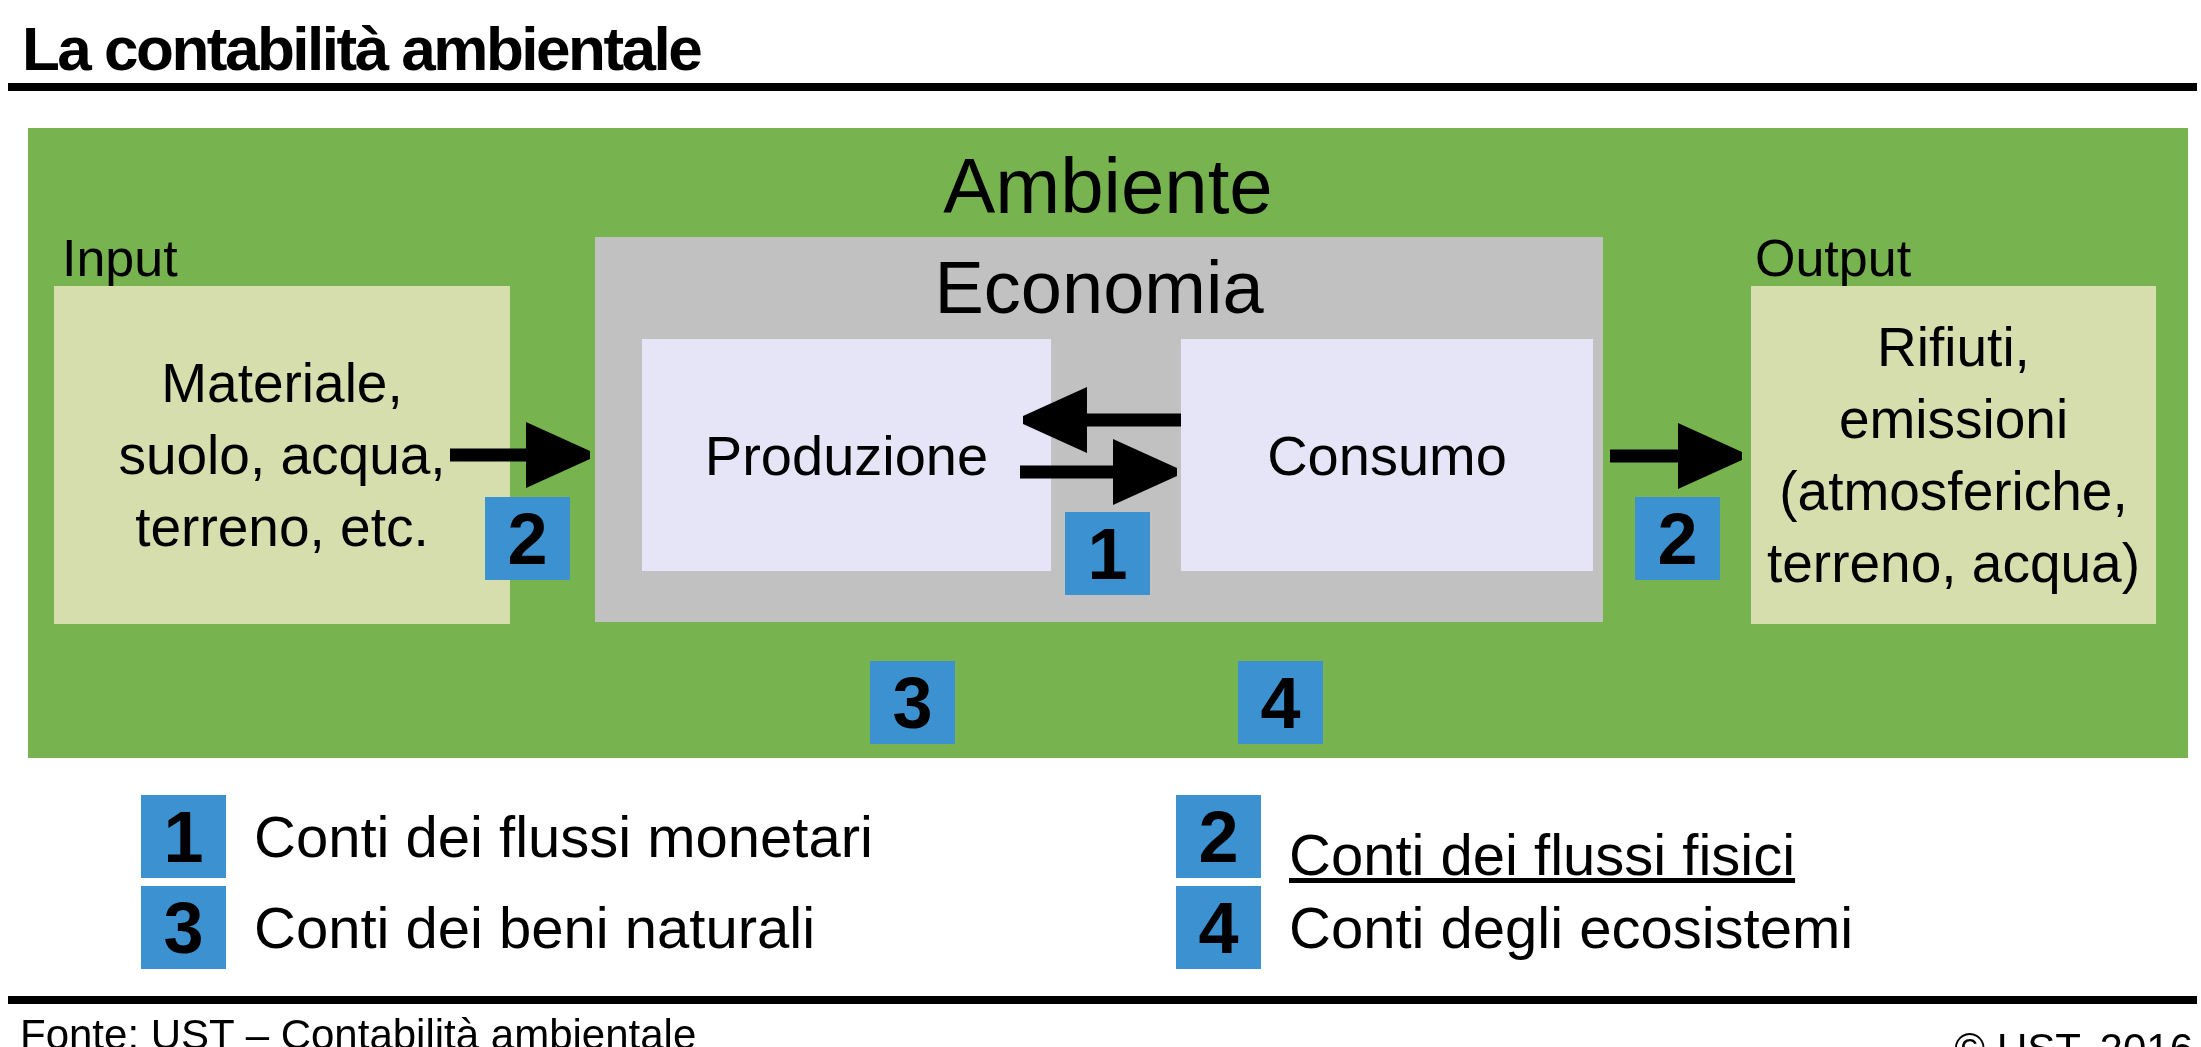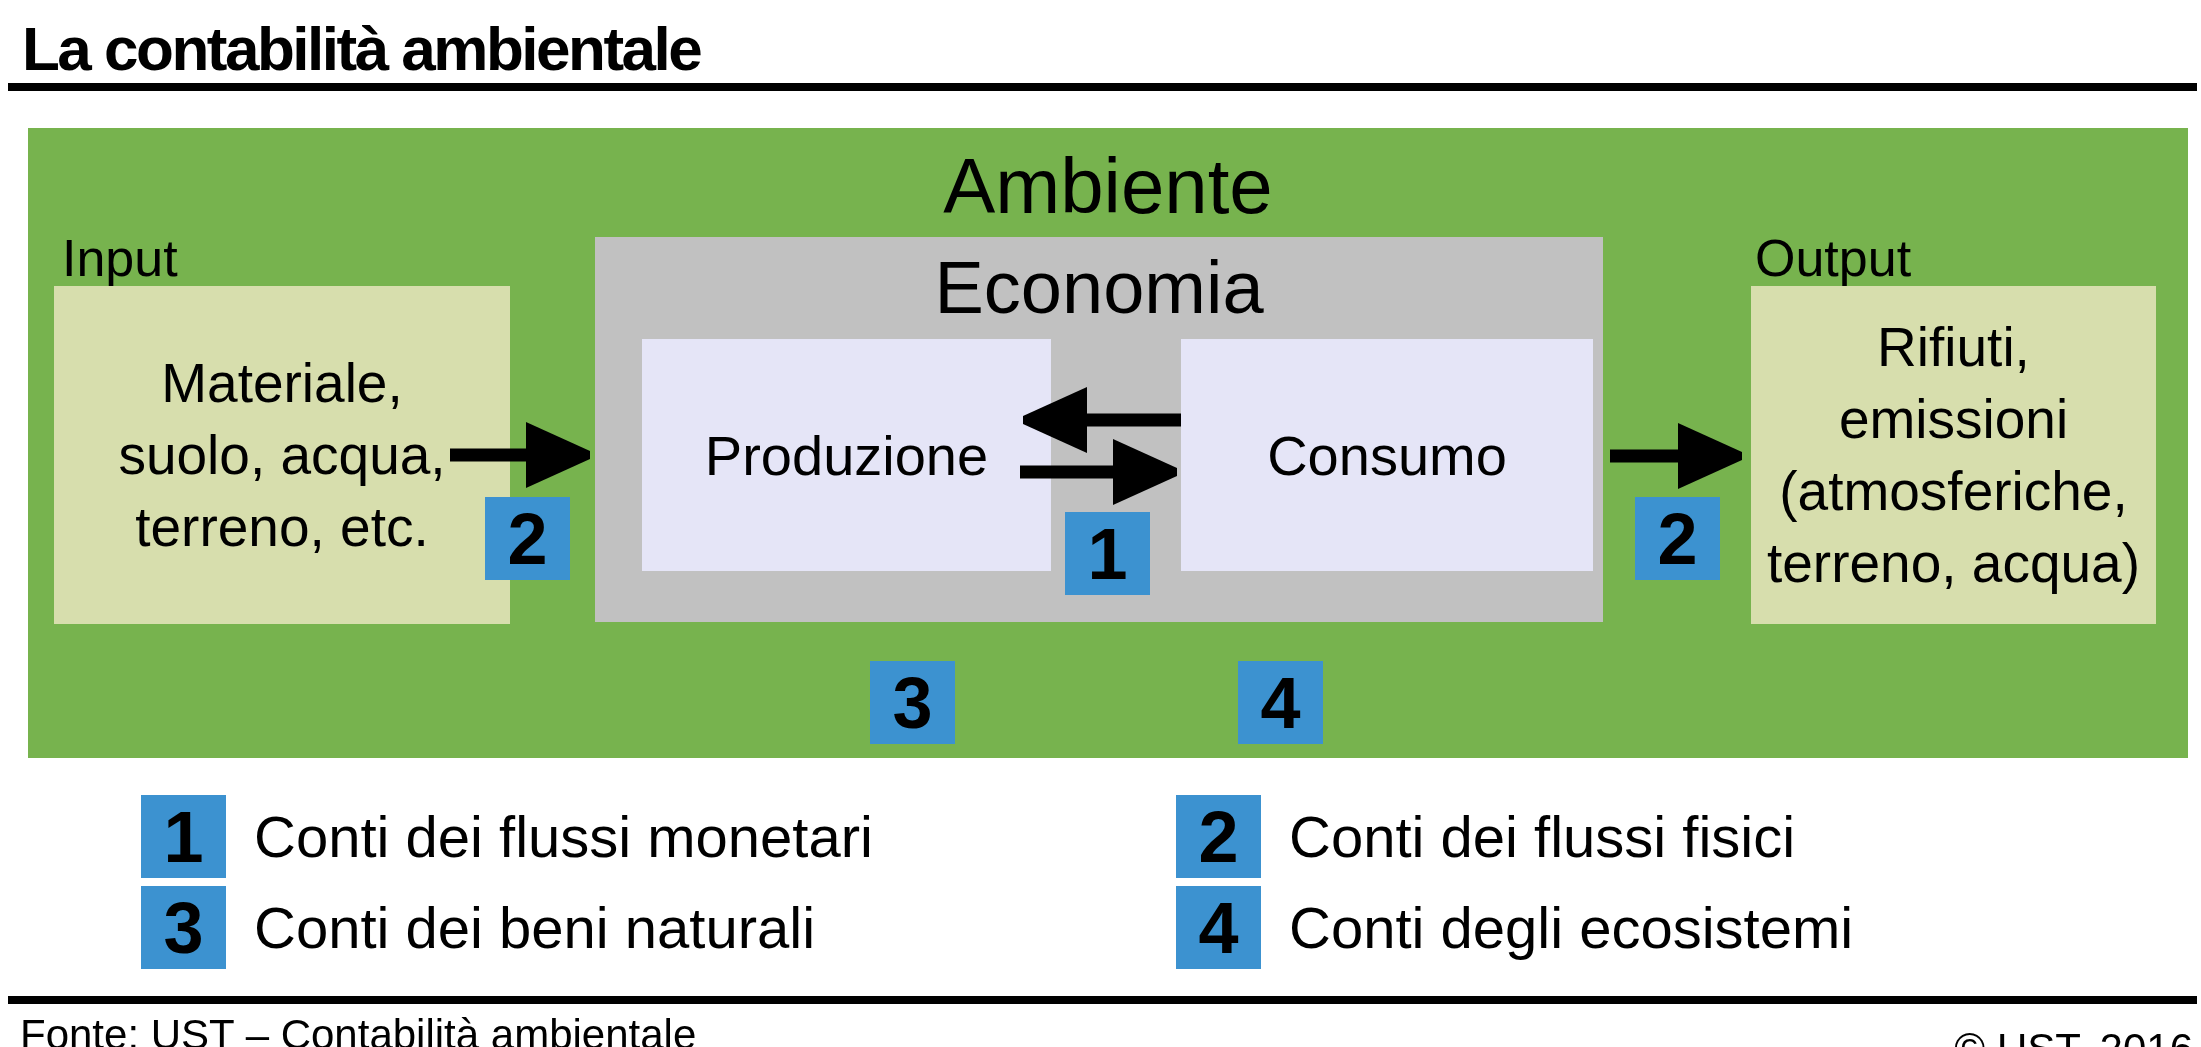--- a/index.html
+++ b/index.html
@@ -130,21 +130,21 @@
     </div>
 
     <div class="badge" style="left:842px; top:533px;">3</div>
     <div class="badge" style="left:1210px; top:533px;">4</div>
   </div>
 
   <div class="badge" style="left:133px; top:787px;">1</div>
   <div class="legend-item-label" style="left:242px; top:787px;">Conti dei flussi monetari</div>
 
   <div class="badge" style="left:1168px; top:787px;">2</div>
-  <div class="legend-item-label" style="left:1277px; top:787px;">Conti dei flussi fisici</div>
+  <div class="legend-item-label" style="left:1277px; top:805px;text-decoration:underline;">Conti dei flussi fisici</div>
 
   <div class="badge" style="left:133px; top:878px;">3</div>
   <div class="legend-item-label" style="left:242px; top:878px;">Conti dei beni naturali</div>
 
   <div class="badge" style="left:1168px; top:878px;">4</div>
   <div class="legend-item-label" style="left:1277px; top:878px;">Conti degli ecosistemi</div>
 
   <div class="footer-rule"></div>
   <div class="footer-source">Fonte: UST – Contabilità ambientale</div>
   <div class="footer-copyright">© UST, 2016</div>

